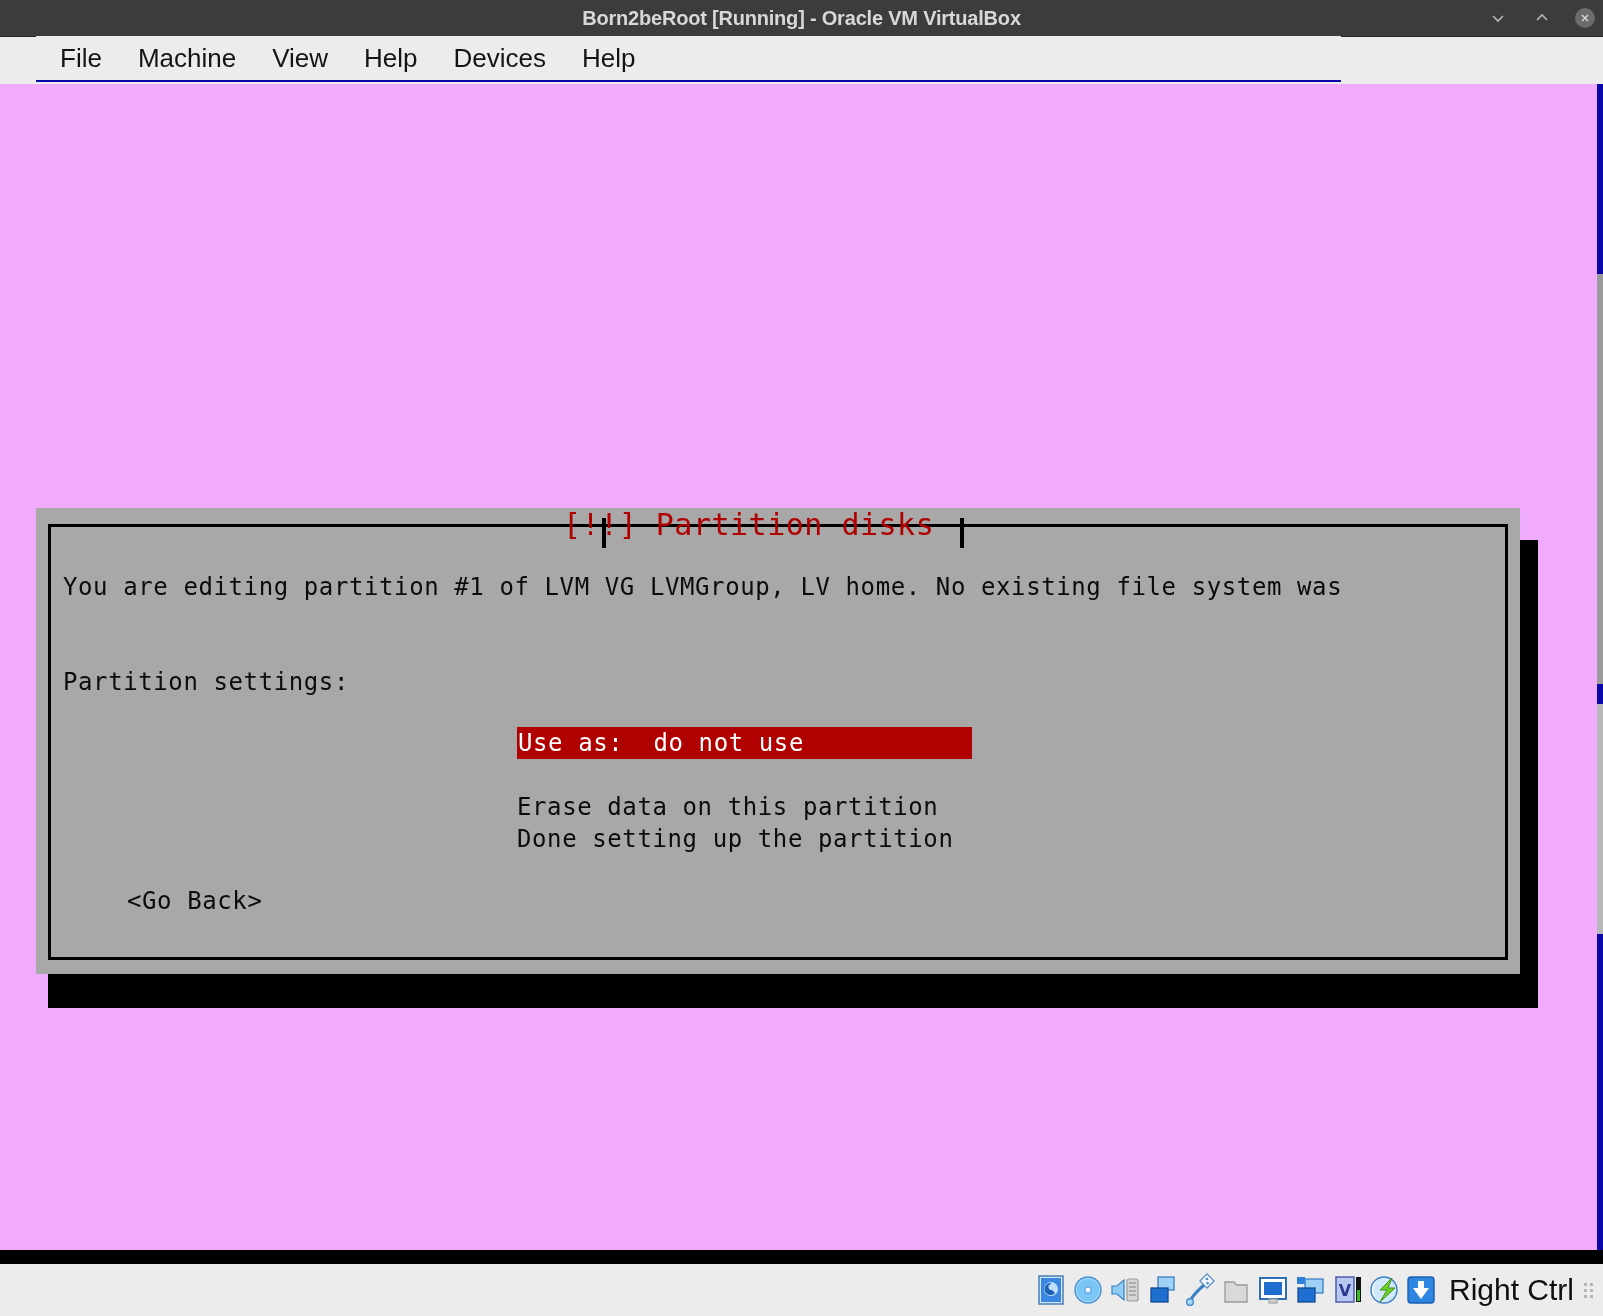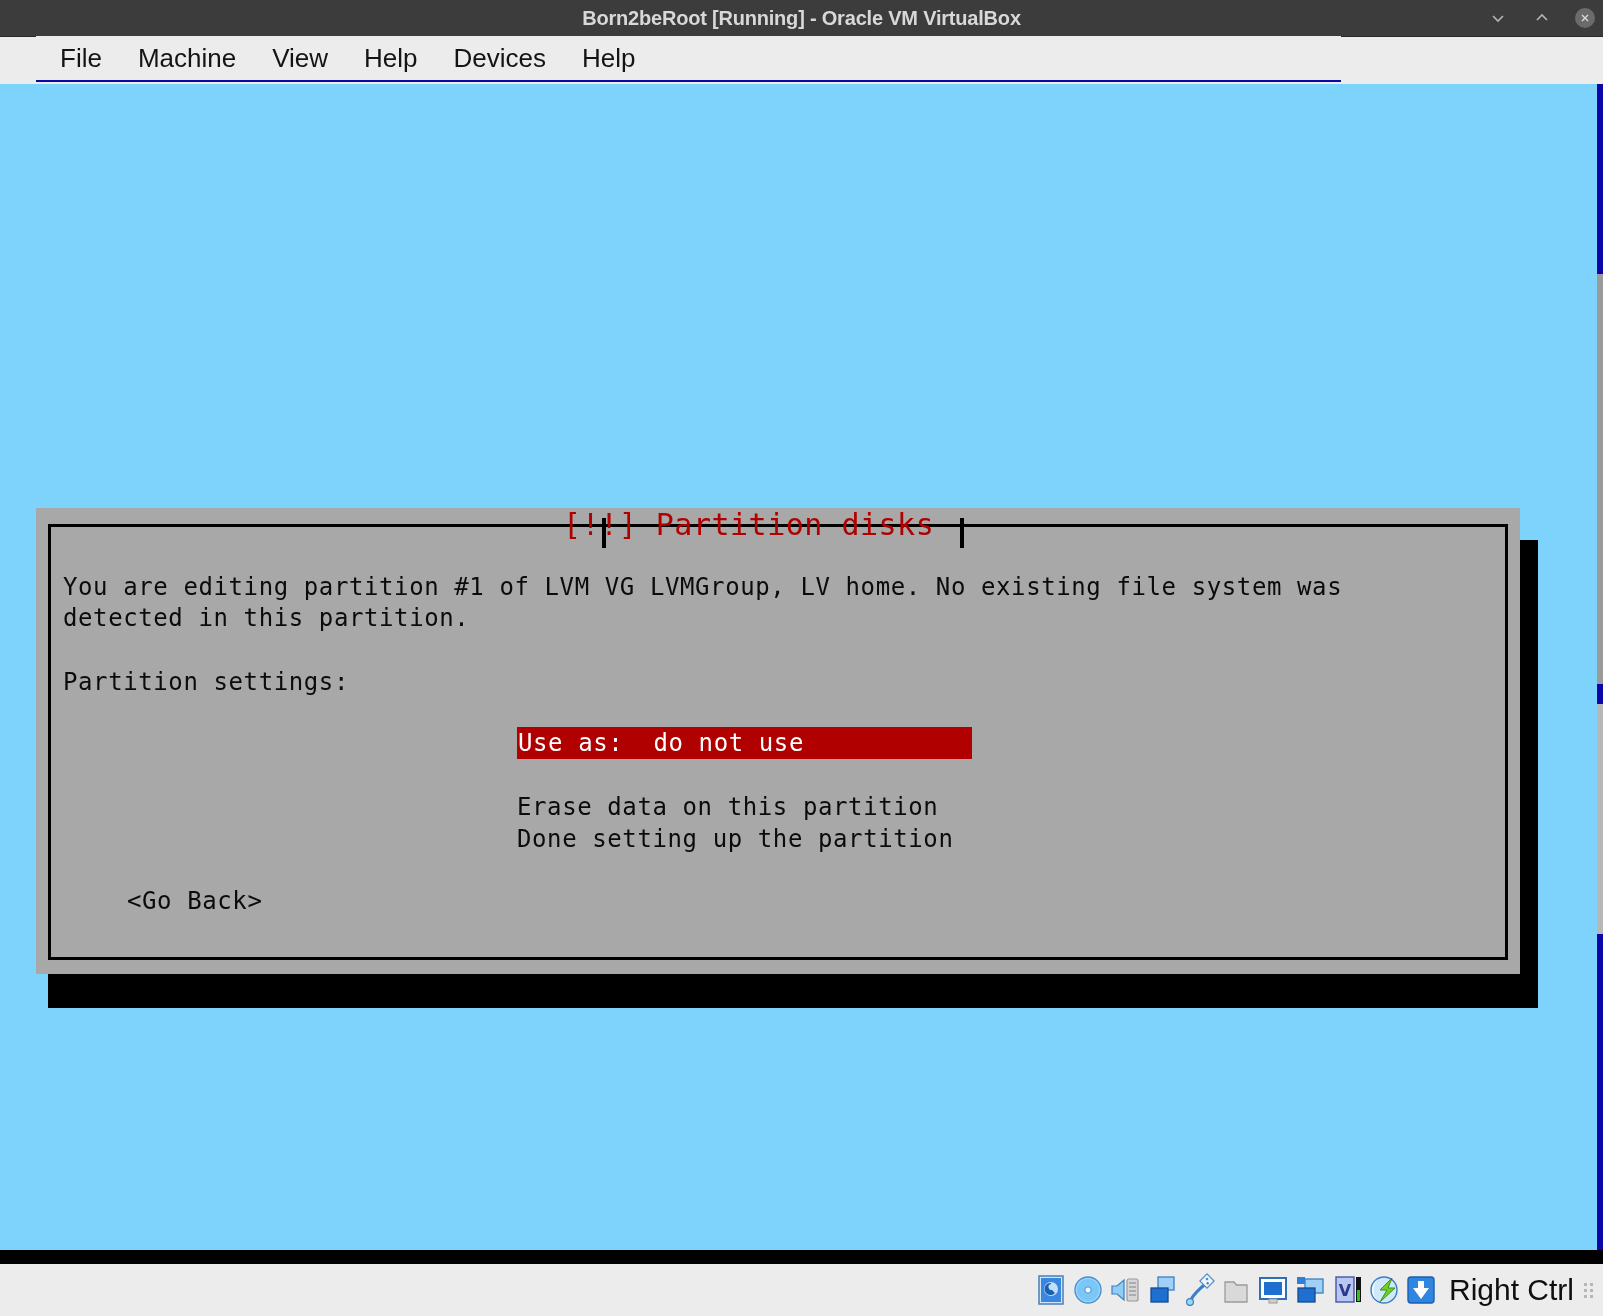--- a/index.html
+++ b/index.html
@@ -67,21 +67,21 @@
     padding: 0 18px;
     line-height: 1;
     white-space: nowrap;
     cursor: default;
   }
 
   
   #vmscreen {
     position: absolute; left: 0; top: 84px;
     width: 1597px; height: 1166px;
-    background: #7dd3fc;
+    background: #f0abfc;
     overflow: hidden;
   }
   #vm-right-scroll {
     position: absolute; left: 1597px; top: 84px;
     width: 6px; height: 1166px;
     background: #0a06a8;
   }
   #vm-right-scroll .thumb {
     position: absolute; left: 0; top: 190px;
     width: 6px; height: 410px;
@@ -266,21 +266,21 @@
     <div id="dialog">
       <div id="dialog-frame">
         <div id="title-gap"></div>
         <div class="title-tick" id="tick-left"></div>
         <div class="title-tick" id="tick-right"></div>
       </div>
     </div>
 
     <div id="dialog-title-wrap">[!!] Partition disks</div>
 
-    <div id="intro-text"><span class="mono">You are editing partition #1 of LVM VG LVMGroup, LV home. No existing file system was</span><br><span class="mono">detected in this partition.</span></div>
+    <div id="intro-text"><span class="mono">You are editing partition #1 of LVM VG LVMGroup, LV home. No existing file system was</span><br></div>
 
     <div id="settings-label" class="mono">Partition settings:</div>
 
     <div id="use-as-row">
       <span class="mono">Use as:  do not use</span>
     </div>
 
     <div id="opt-erase" class="mono">Erase data on this partition</div>
     <div id="opt-done" class="mono">Done setting up the partition</div>
 

